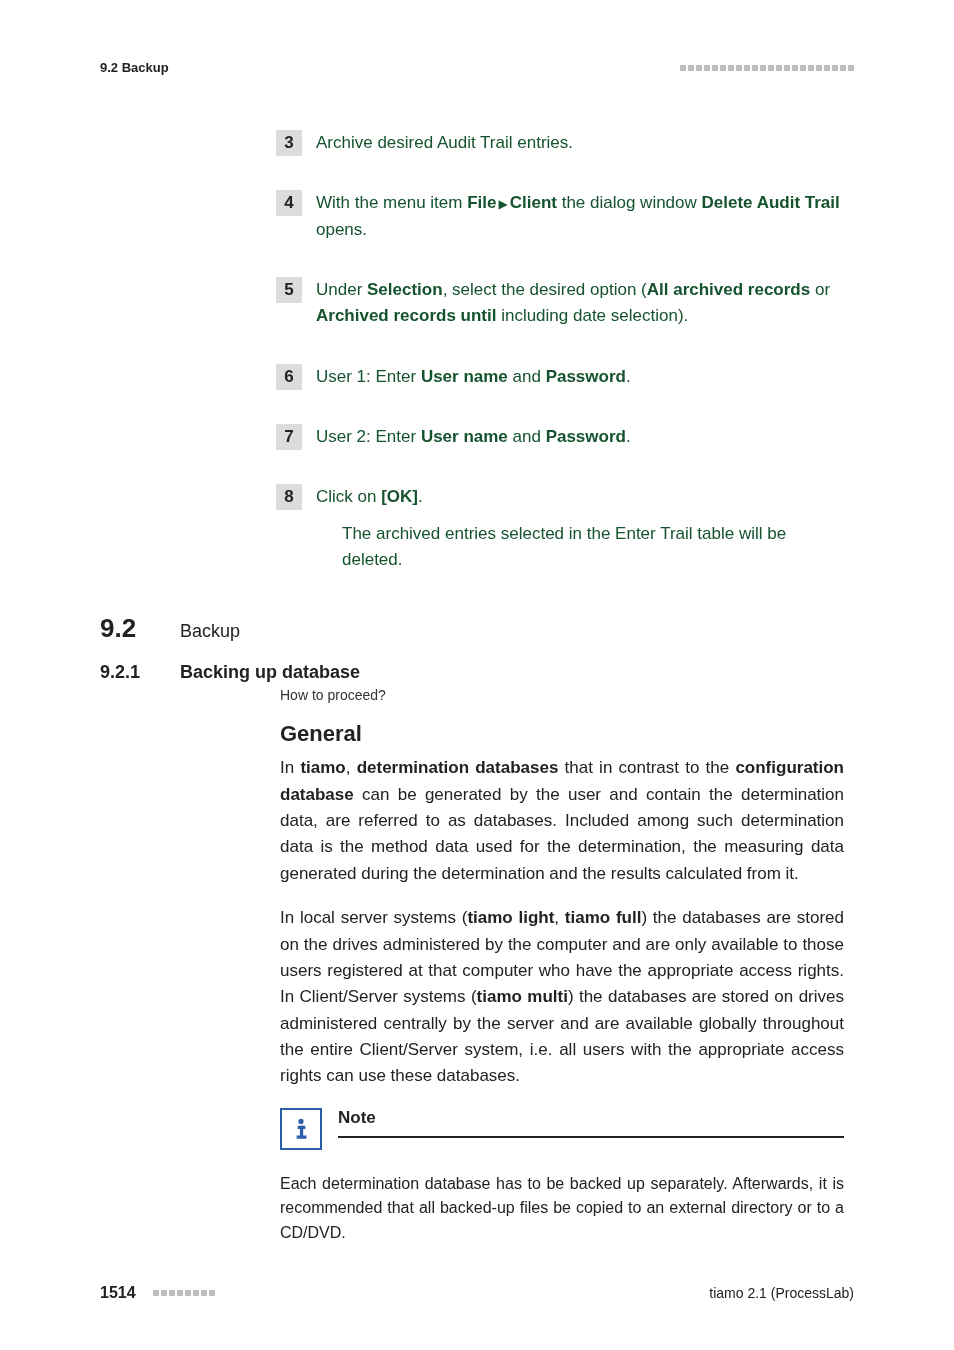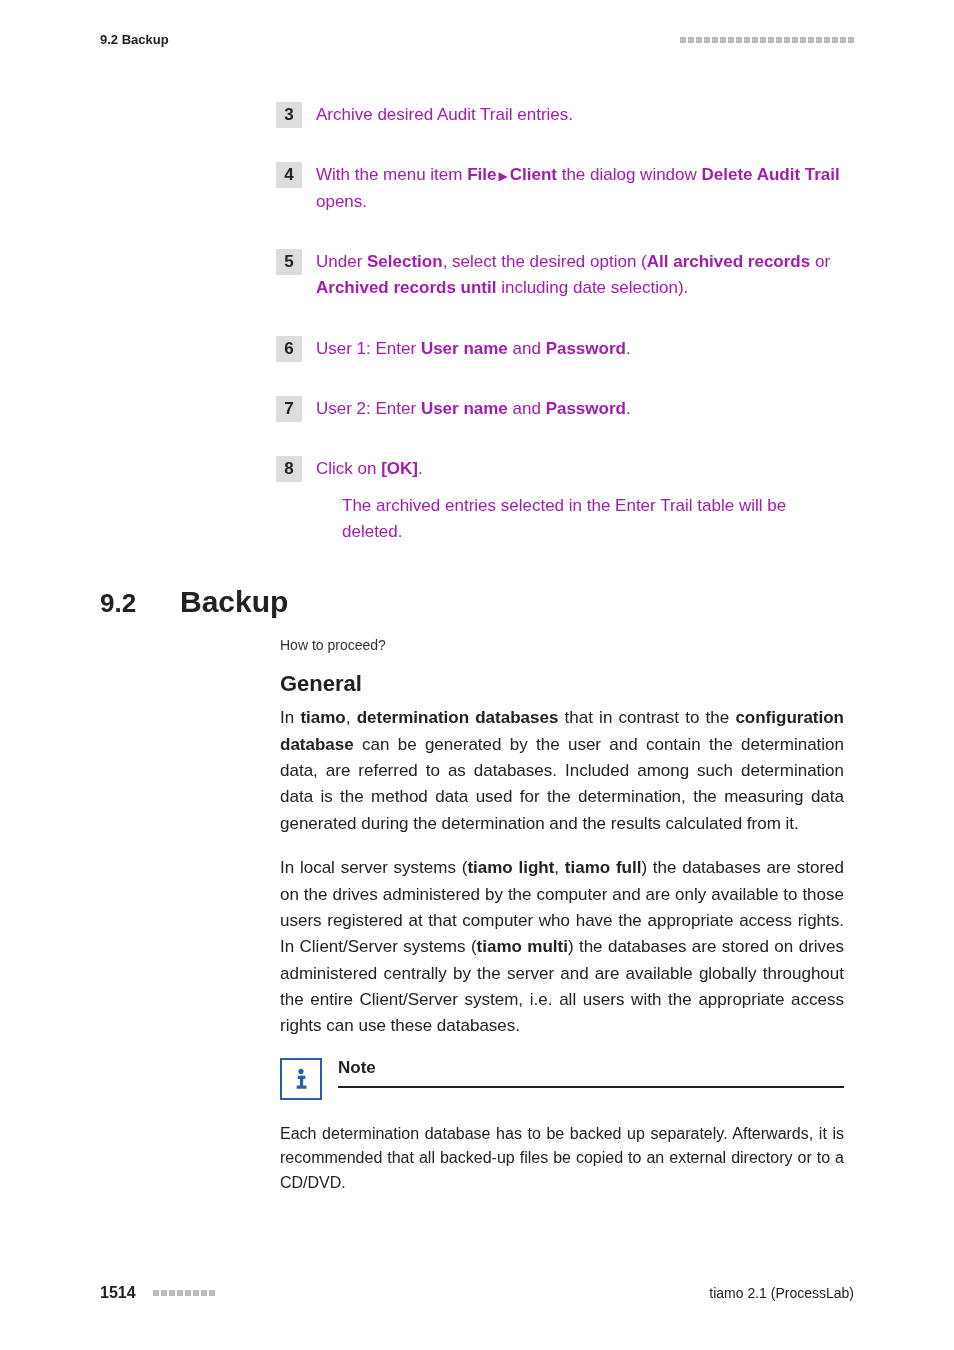--- a/index.html
+++ b/index.html
@@ -6,21 +6,21 @@
     margin: 0;
     padding: 0;
     background: #ffffff;
     font-family: "Segoe UI", "Helvetica Neue", Arial, sans-serif;
     color: #222;
   }
   .page {
     width: 954px;
     height: 1350px;
     box-sizing: border-box;
-    padding: 32px 100px 40px 100px;
+    padding: 60px 100px 40px 100px;
     position: relative;
   }
   .running-header {
     display: flex;
     justify-content: space-between;
     align-items: center;
     font-size: 13px;
     font-weight: 700;
     color: #222;
     margin-bottom: 55px;
@@ -53,21 +53,21 @@
     font-size: 17px;
     display: flex;
     align-items: center;
     justify-content: center;
     margin-right: 14px;
     flex-shrink: 0;
   }
   .step-body {
     font-size: 17px;
     line-height: 1.55;
-    color: #a21caf;
+    color: #14532d;
   }
   .step-sub {
     margin-top: 10px;
     margin-left: 26px;
   }
   .tri {
     display: inline-block;
     font-size: 12px;
     vertical-align: middle;
     margin: 0 2px;
@@ -78,22 +78,22 @@
     align-items: baseline;
     margin-top: 40px;
     margin-bottom: 18px;
   }
   .section-num .num {
     font-size: 26px;
     font-weight: 800;
     width: 80px;
   }
   .section-num .title {
-    font-size: 30px;
-    font-weight: 700;
+    font-size: 18px;
+    font-weight: 400;
   }
   .subsection-num {
     display: flex;
     align-items: baseline;
     margin-top: 6px;
   }
   .subsection-num .num {
     font-size: 18px;
     font-weight: 800;
     width: 80px;
@@ -271,20 +271,24 @@
       </div>
     </div>
 
   </div>
 
   <div class="section-num">
     <div class="num">9.2</div>
     <div class="title">Backup</div>
   </div>
 
+  <div class="subsection-num">
+    <div class="num">9.2.1</div>
+    <div class="title">Backing up database</div>
+  </div>
 
   <div class="subsub">How to proceed?</div>
 
   <div class="h4">General</div>
 
   <div class="para">
     <span>In </span><b>tiamo</b><span>, </span><b>determination databases</b><span> that in contrast to the </span><b>configuration database</b><span> can be generated by the user and contain the determination data, are referred to as databases. Included among such determination data is the method data used for the determination, the measuring data generated during the determination and the results calculated from it.</span>
   </div>
 
   <div class="para">

